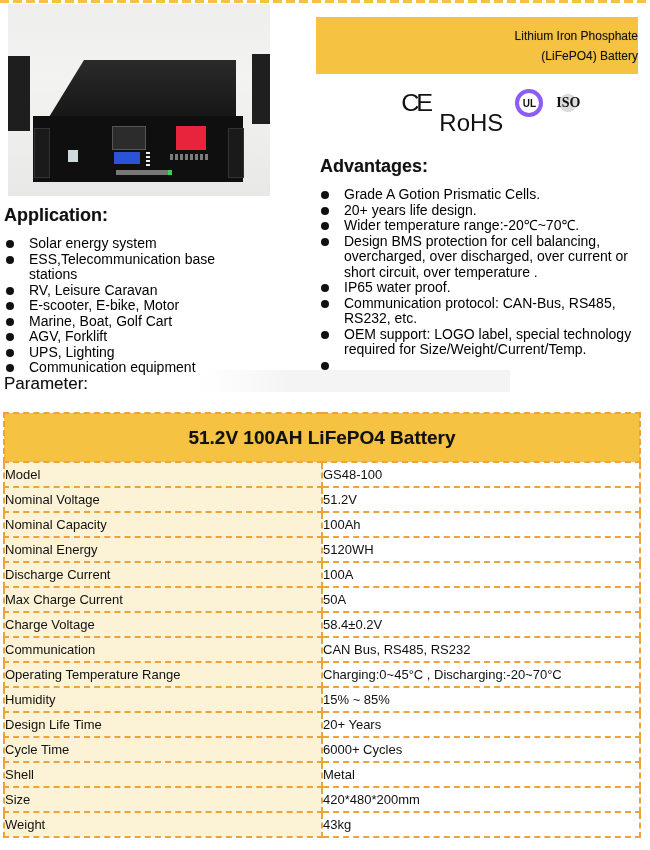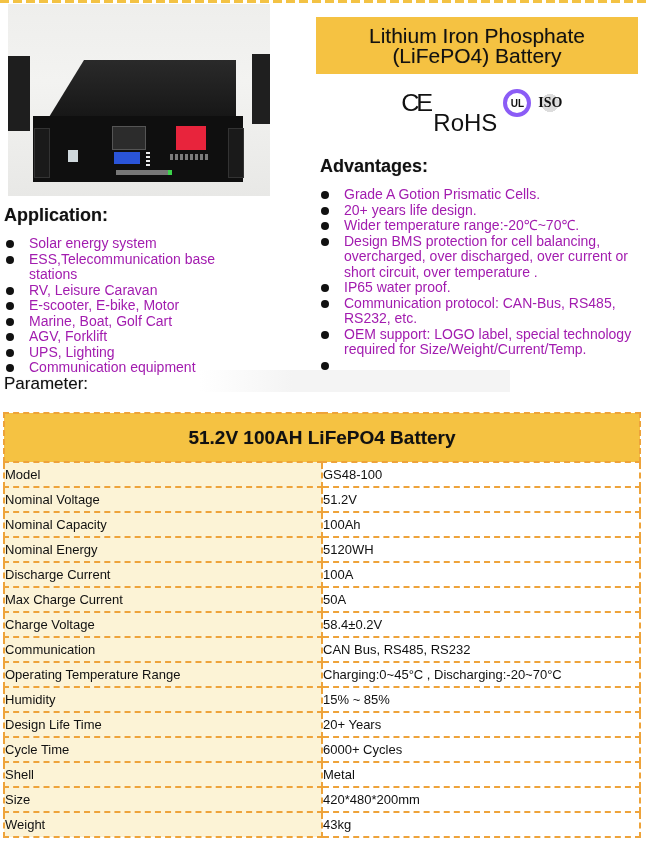--- a/index.html
+++ b/index.html
@@ -38,27 +38,27 @@
     .photo .lcd { position: absolute; left: 106px; top: 148px; width: 26px; height: 12px; background: #2a54d8; }
     .photo .leds { position: absolute; left: 138px; top: 148px; width: 4px; height: 14px; background: repeating-linear-gradient(180deg, #eee 0 2px, #111 2px 4px); }
     .photo .label { position: absolute; left: 162px; top: 150px; width: 40px; height: 6px; background: repeating-linear-gradient(90deg, #aaa 0 3px, transparent 3px 5px); opacity: .7; }
     .photo .ports { position: absolute; left: 108px; top: 166px; width: 54px; height: 5px; background: #777; }
     .photo .port-g { position: absolute; left: 160px; top: 166px; width: 4px; height: 5px; background: #3bd24a; }
 
     
     .title-banner {
       position: absolute; left: 316px; top: 17px; width: 322px; height: 57px;
       background: #f5c242;
-      display: flex; flex-direction: column; align-items: center; justify-content: center;
-      font-size: 21px; line-height: 20px; color: #111;
+      display: flex; flex-direction: column; align-items: flex-end; justify-content: center;
+      font-size: 12px; line-height: 20px; color: #111;
       text-shadow: 0 0 1px rgba(0,0,0,.25);
     }
     .certs {
       position: absolute; left: 402px; top: 88px; height: 30px;
-      display: flex; align-items: center; gap: 4px;
+      display: flex; align-items: center; gap: 10px;
     }
     .cert-ce { font-size: 24px; letter-spacing: -3px; font-weight: normal; transform: scaleX(1.05); }
     .cert-rohs { font-size: 24px; margin-top: 40px; }
     .cert-ul {
       width: 20px; height: 20px; border: 4px solid #8b5cf6; border-radius: 50%;
       display: flex; align-items: center; justify-content: center;
       font-size: 10px; font-weight: bold; margin-left: 2px;
     }
     .cert-iso {
       width: 30px; height: 26px; border-radius: 50%;
@@ -69,21 +69,21 @@
 
     
     .heading {
       position: absolute; font-size: 18px; font-weight: bold; color: #111;
       text-shadow: 0 0 1px rgba(0,0,0,.3);
     }
     .heading.plain { font-weight: normal; }
 
     ul.bullets {
       position: absolute; margin: 0; padding: 0; list-style: none;
-      font-size: 14px; line-height: 15.5px; color: #a21caf;
+      font-size: 14px; line-height: 15.5px; color: #000000;
     }
     ul.bullets li { position: relative; padding-left: 26px; }
     ul.bullets li::before {
       content: ""; position: absolute; left: 3px; top: 4px;
       width: 8px; height: 8px; border-radius: 50%; background: #111;
     }
     .fade-band {
       position: absolute; left: 200px; top: 370px; width: 310px; height: 22px;
       background: linear-gradient(90deg, rgba(245,245,245,0), #f4f4f4 30%, #f4f4f4);
     }

